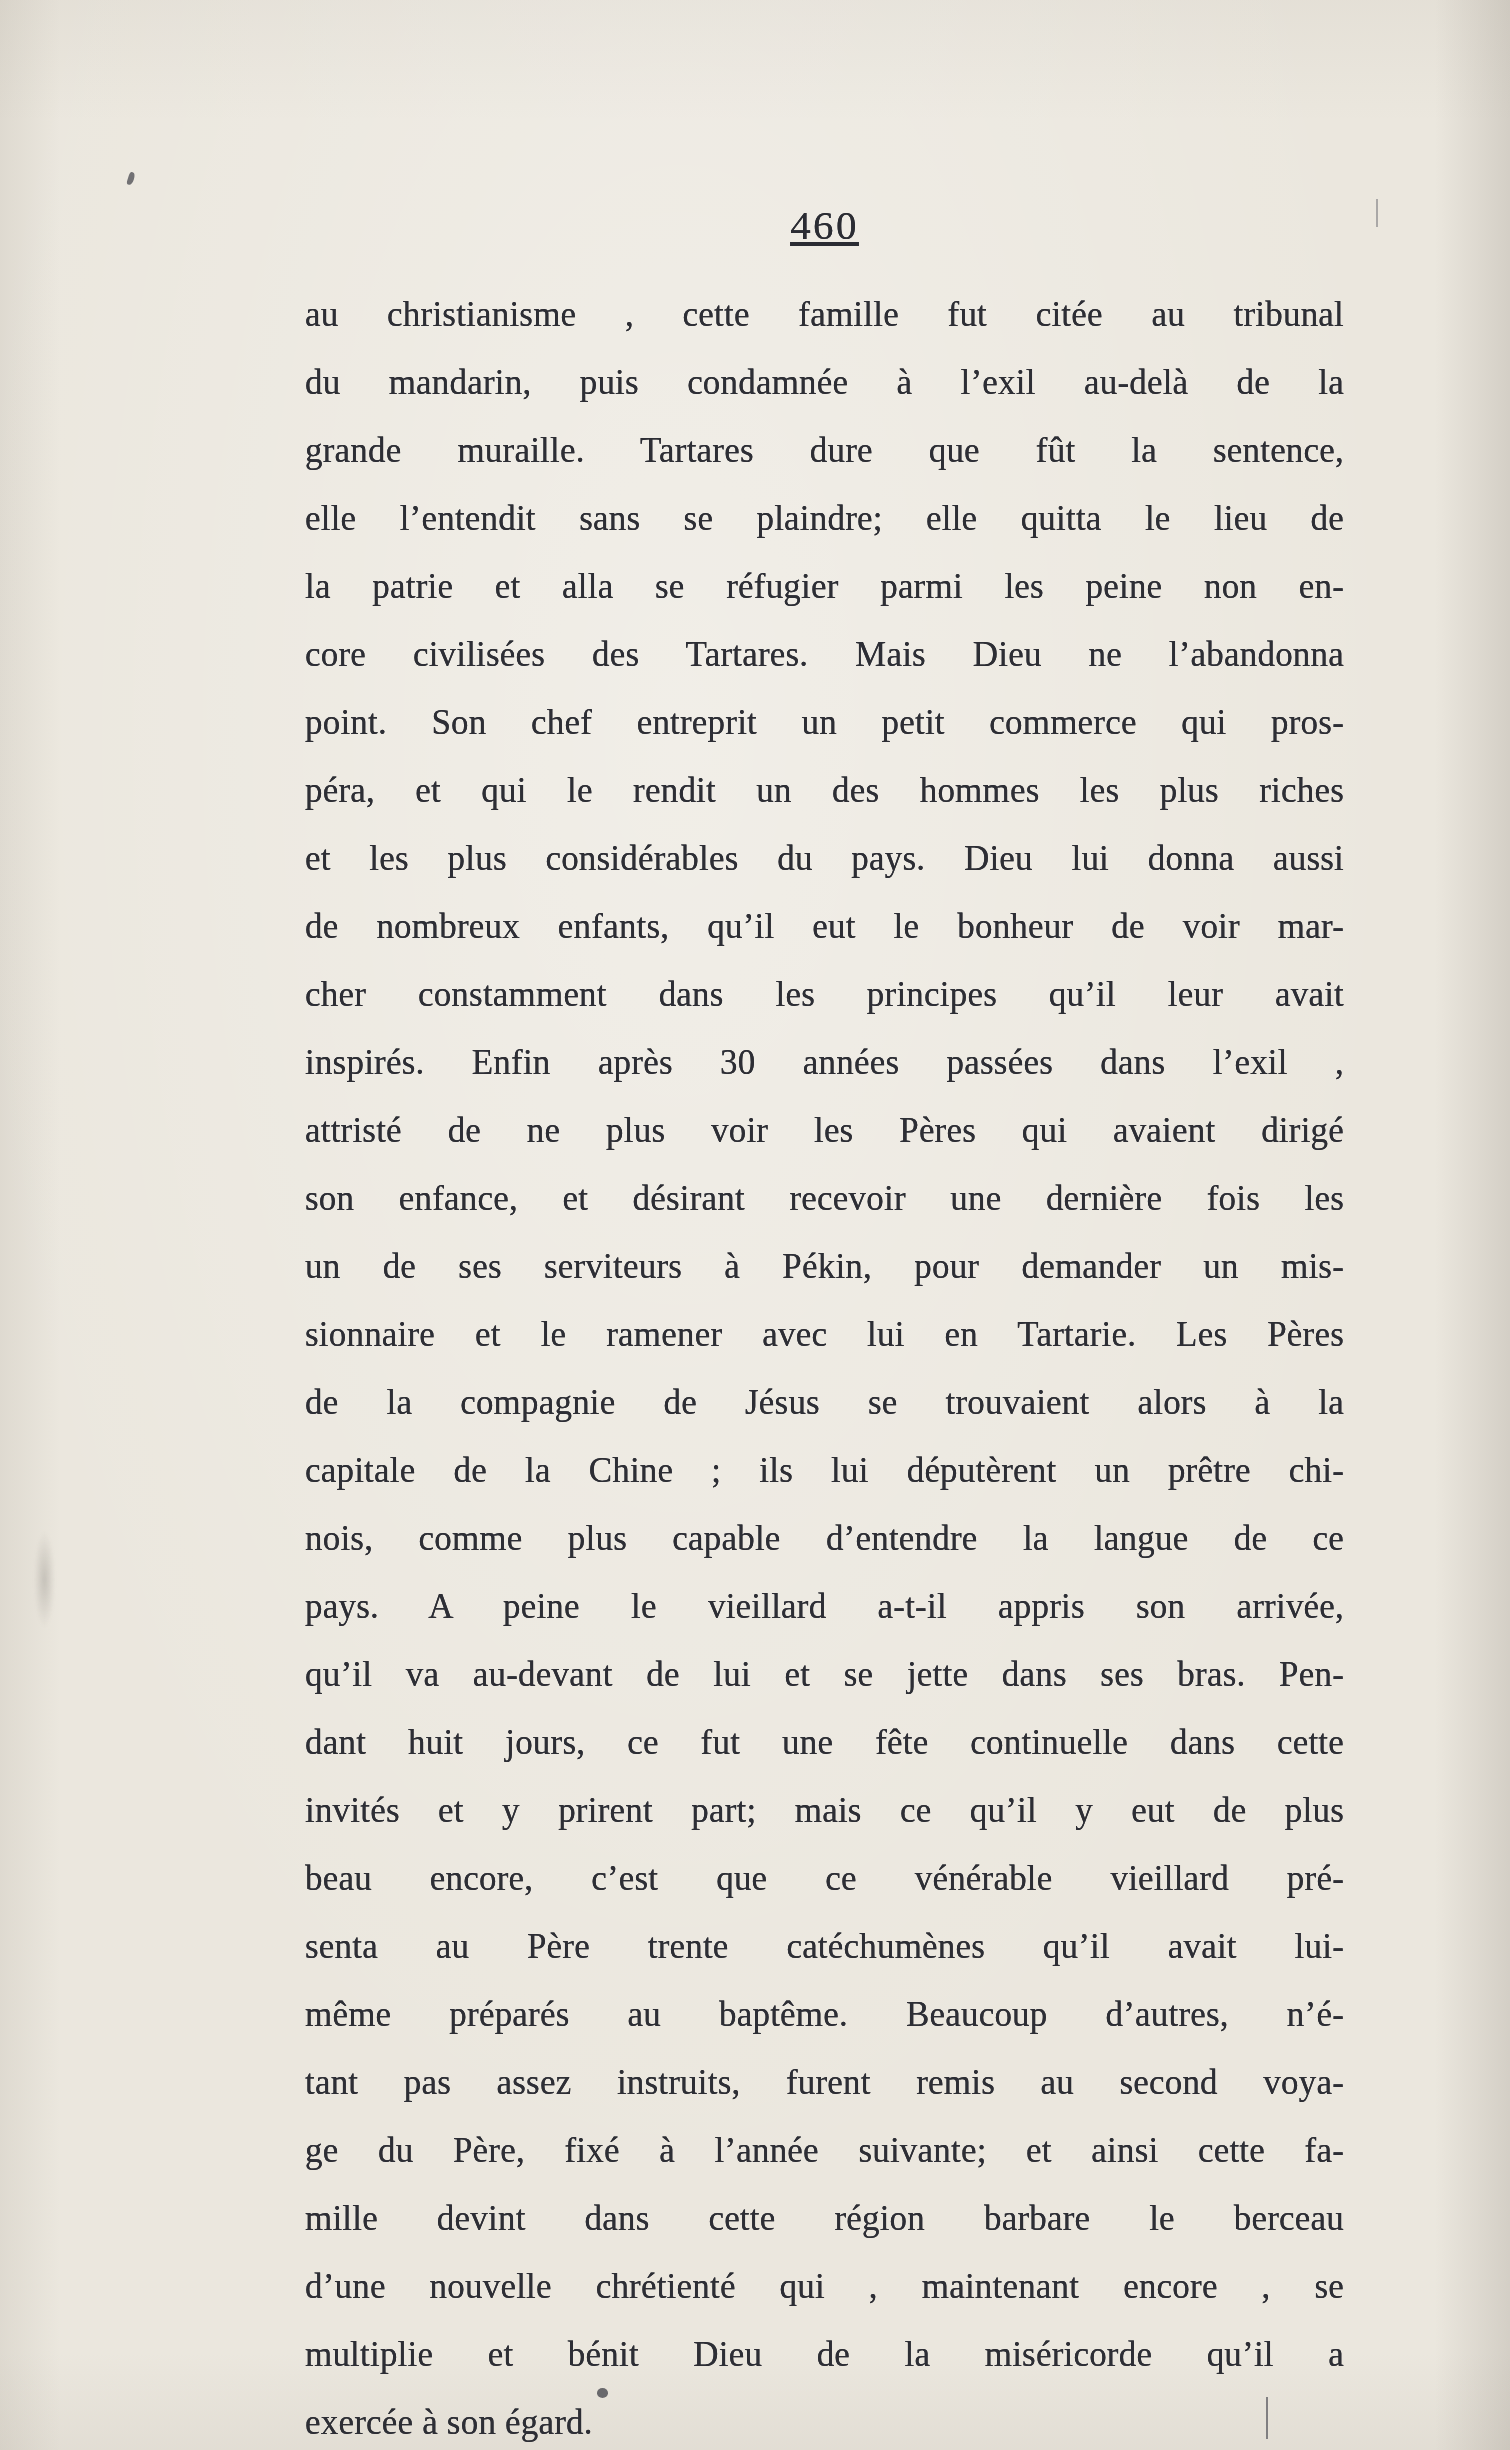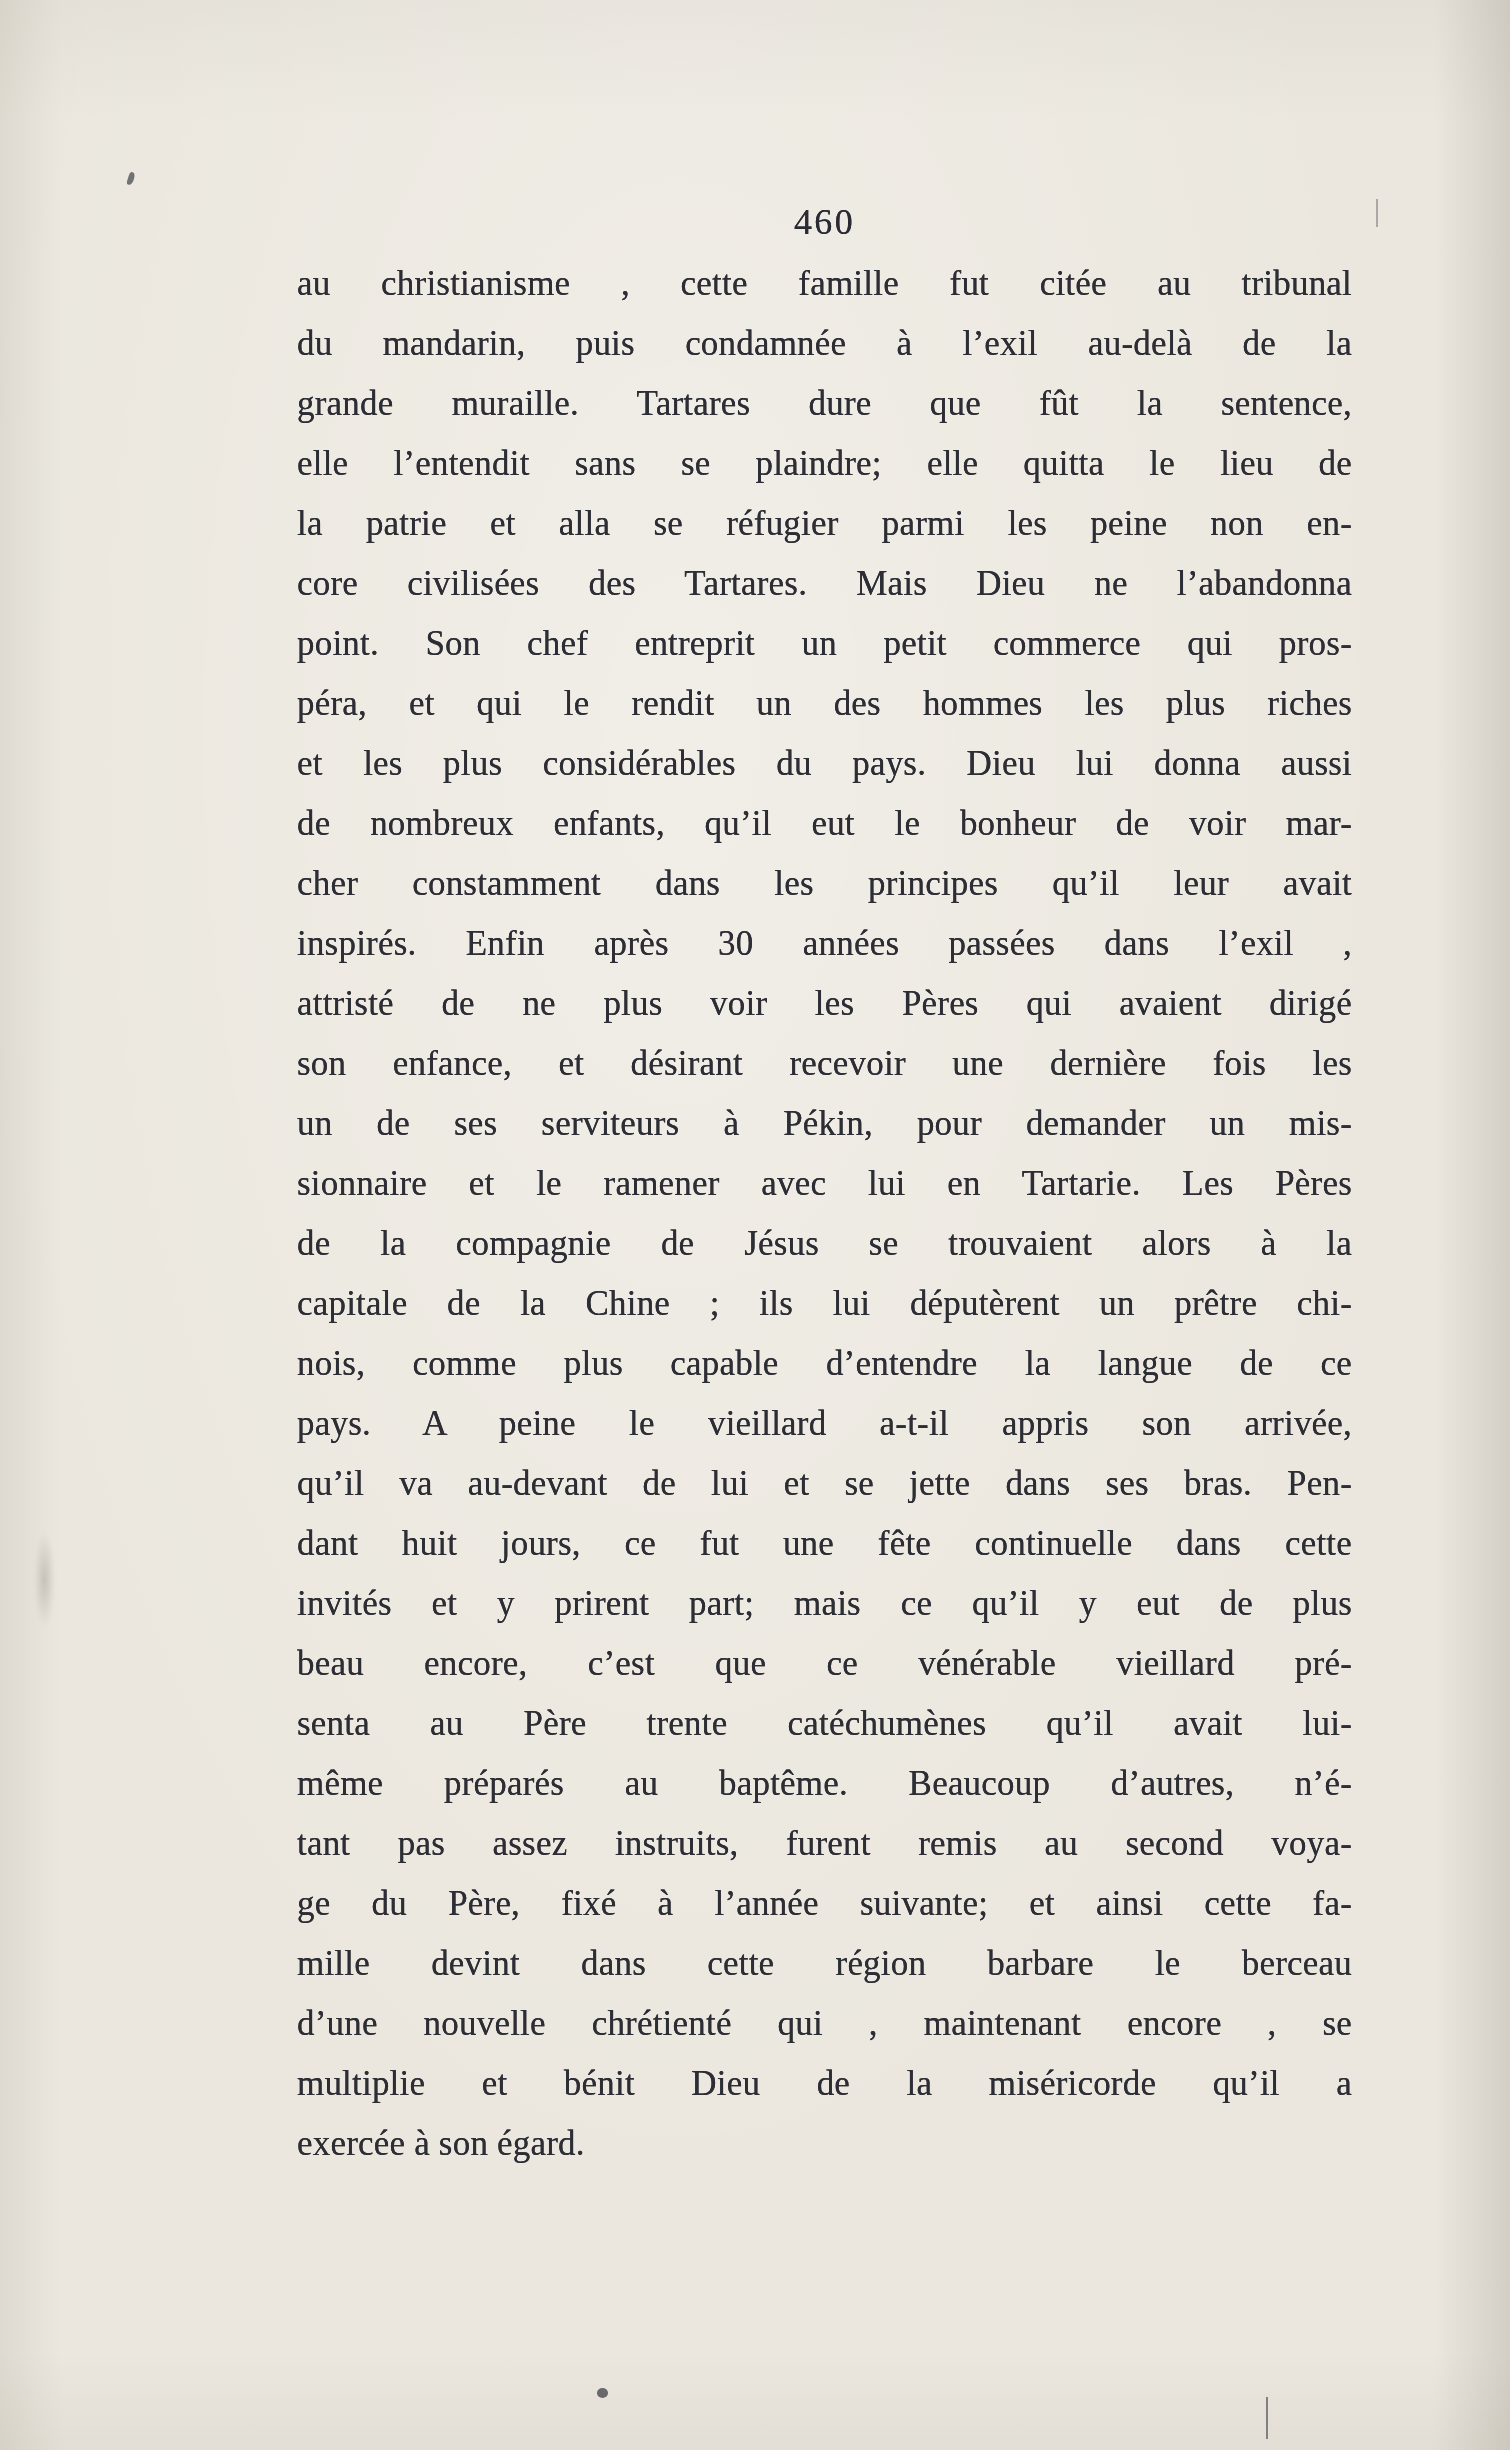--- a/index.html
+++ b/index.html
@@ -21,33 +21,34 @@
     color: #2d2e35;
   }
   .content {
     position: absolute;
     left: 297px;
     top: 201px;
     width: 1055px;
   }
   .page-number {
     text-align: center;
-    font-size: 36px;
+    font-size: 41px;
     letter-spacing: 2.4px;
-    margin-bottom: 11px;
+    margin-bottom: 36px;
     color: #2b2c33;
     text-shadow: 0 0 0.5px currentColor;
+    text-decoration: underline;
   }
   .text-block {
     font-size: 35px;
     line-height: 60px;
     letter-spacing: 0.2px;
   }
   .line {
-    margin: 0;
+    margin: 8px;
     text-align: justify;
     text-align-last: justify;
     white-space: normal;
     text-shadow: 0 0 0.5px currentColor;
   }
   .line:last-child {
     text-align-last: left;
   }
   
   .speck {

